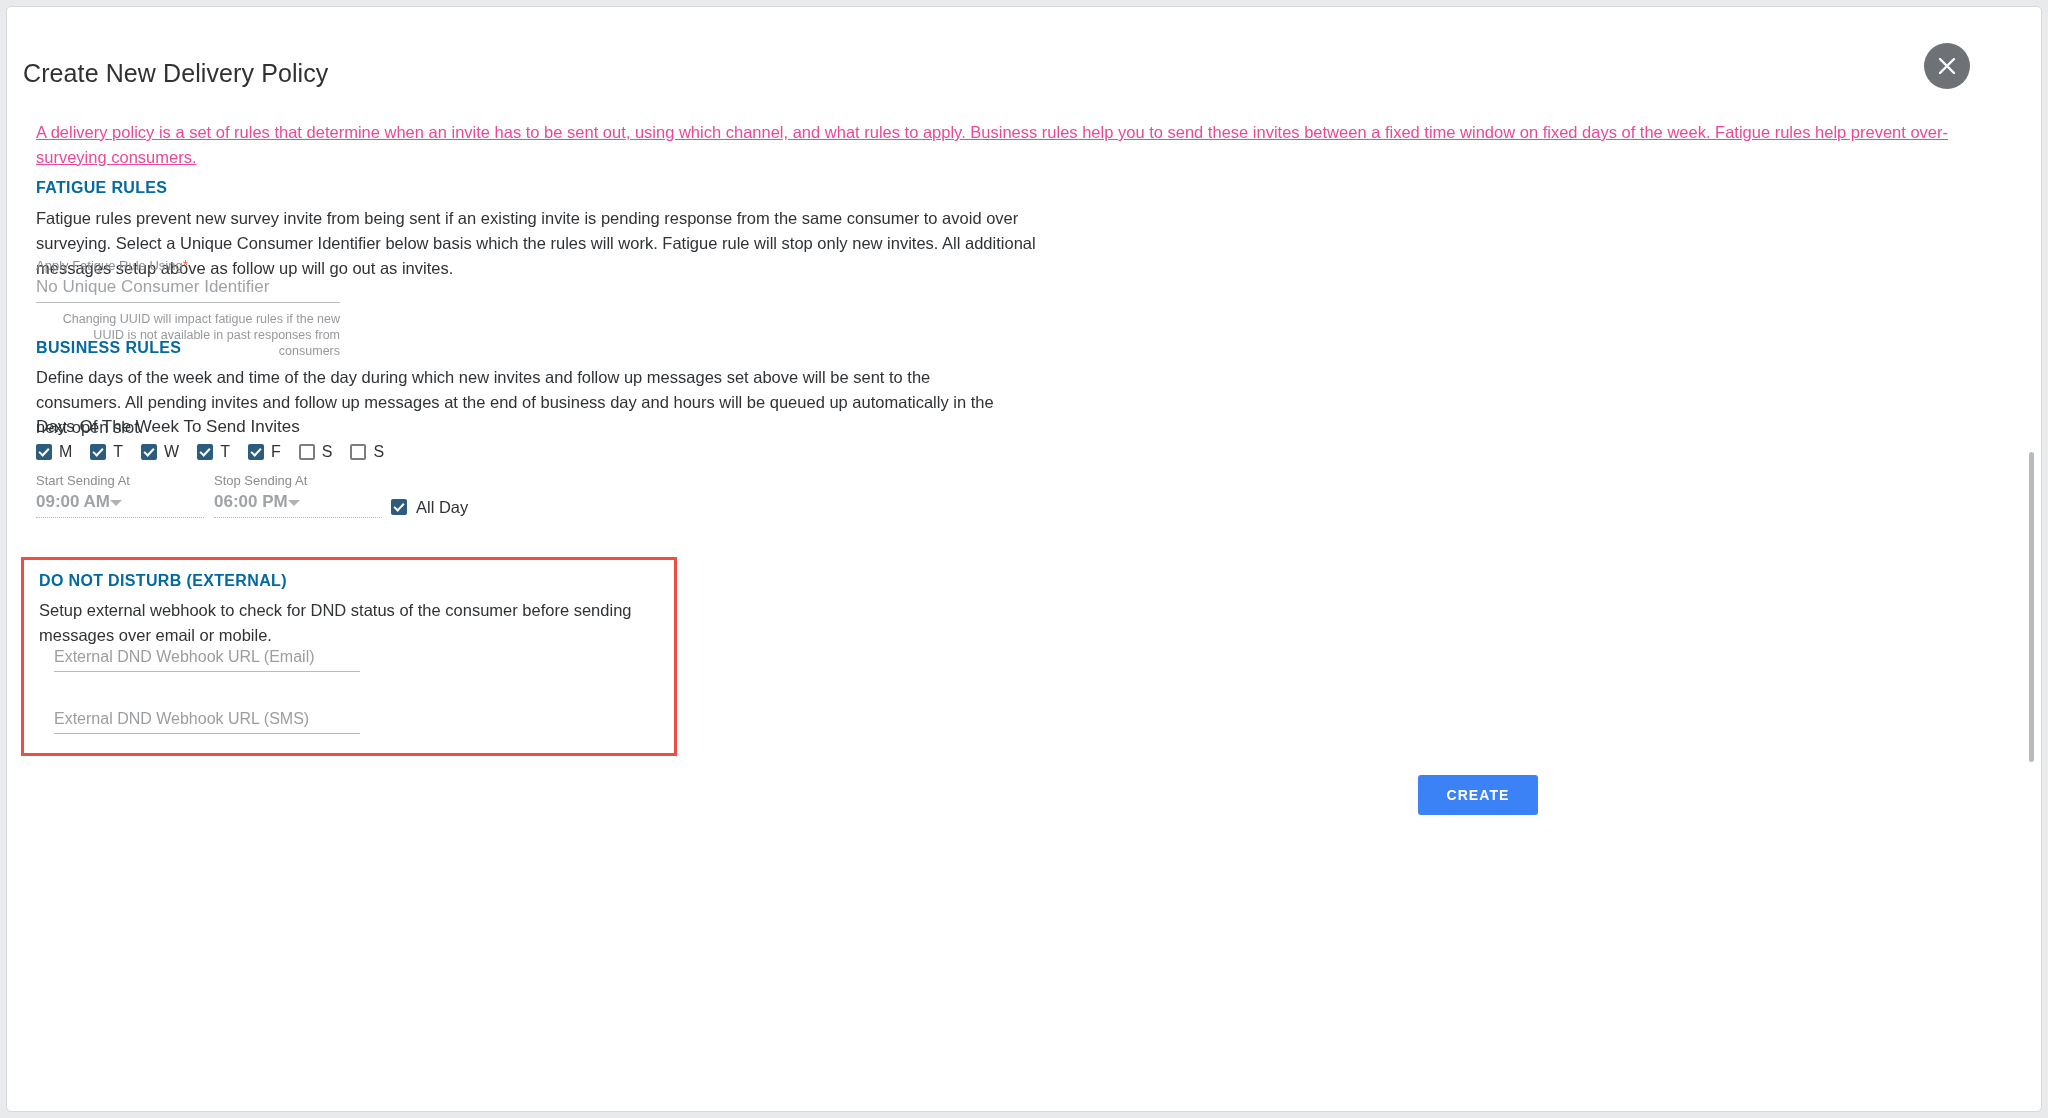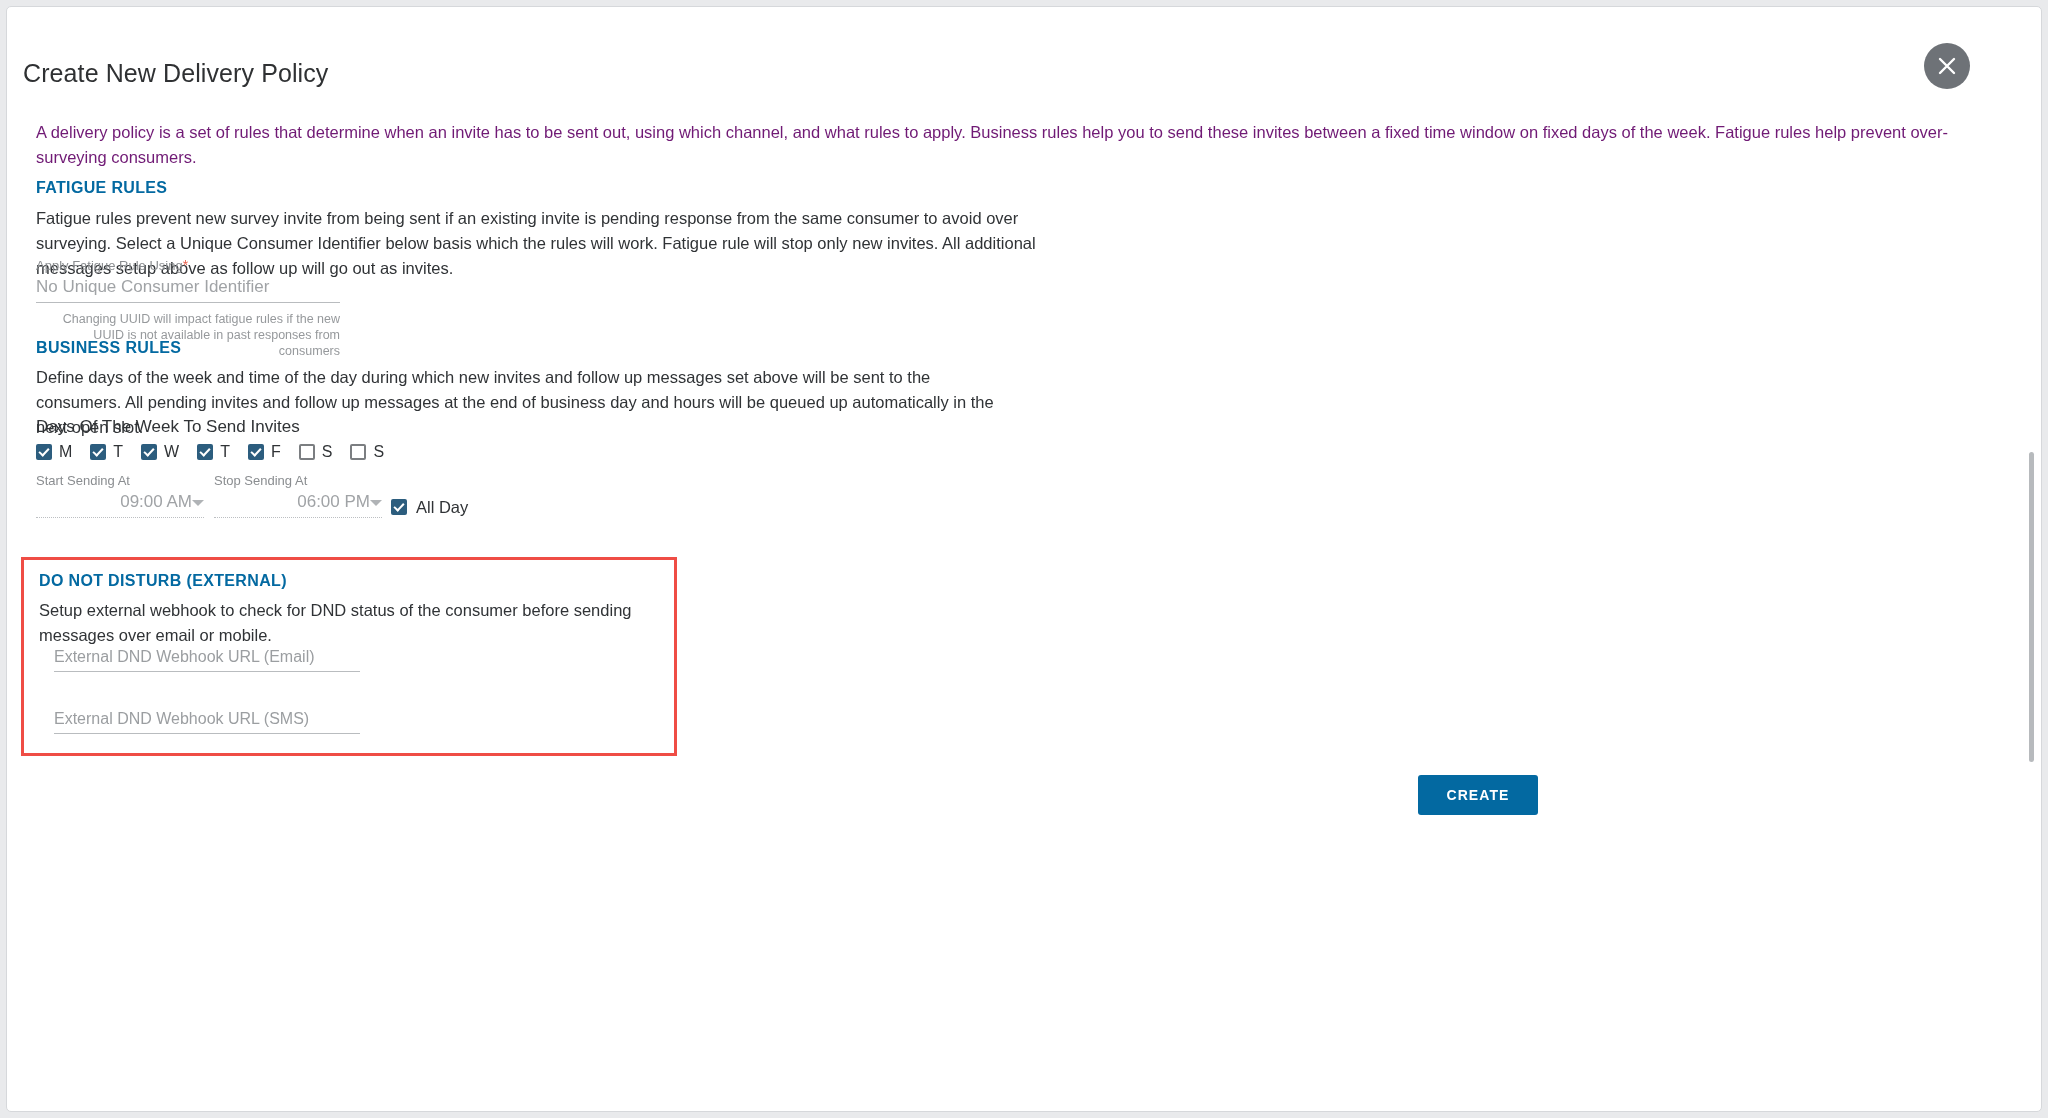--- a/index.html
+++ b/index.html
@@ -53,21 +53,22 @@
   .close-btn svg { display: block; margin: 0 auto; }
 
   
   .intro {
     position: absolute;
     left: 29px;
     top: 113px;
     width: 1970px;
     font-size: 16.5px;
     line-height: 25px;
-    color: #701a75;
+    color: #ec4899;
+    text-decoration: underline;
   }
 
   
   .section-head {
     position: absolute;
     font-size: 16px;
     font-weight: bold;
     letter-spacing: 0.35px;
     color: #0369a1;
     white-space: nowrap;
@@ -161,21 +162,21 @@
     transform: rotate(43deg);
   }
   .day-letter {
     margin-left: 7px;
     font-size: 16px;
     color: #303336;
     line-height: 16px;
   }
   .time-field { position: absolute; width: 168px; }
   .time-field .row {
-    display: flex; align-items: flex-end; justify-content: flex-end;
+    display: flex; align-items: flex-end; justify-content: flex-start; font-weight: bold;
   }
   .caret {
     width: 0; height: 0;
     border-left: 6px solid transparent;
     border-right: 6px solid transparent;
     border-top: 6px solid #b0b3b6;
     margin-bottom: 9px;
     cursor: pointer;
   }
   #time-start { left: 29px; top: 466px; }
@@ -239,21 +240,21 @@
     cursor: pointer;
   }
 
   
   .create-btn {
     position: absolute;
     left: 1411px;
     top: 768px;
     width: 120px;
     height: 40px;
-    background: #0369a1;
+    background: #3b82f6;
     color: #ffffff;
     border: none;
     border-radius: 3px;
     font-family: "Liberation Sans", sans-serif;
     font-size: 14px;
     font-weight: bold;
     letter-spacing: 1.1px;
     cursor: pointer;
   }
 

